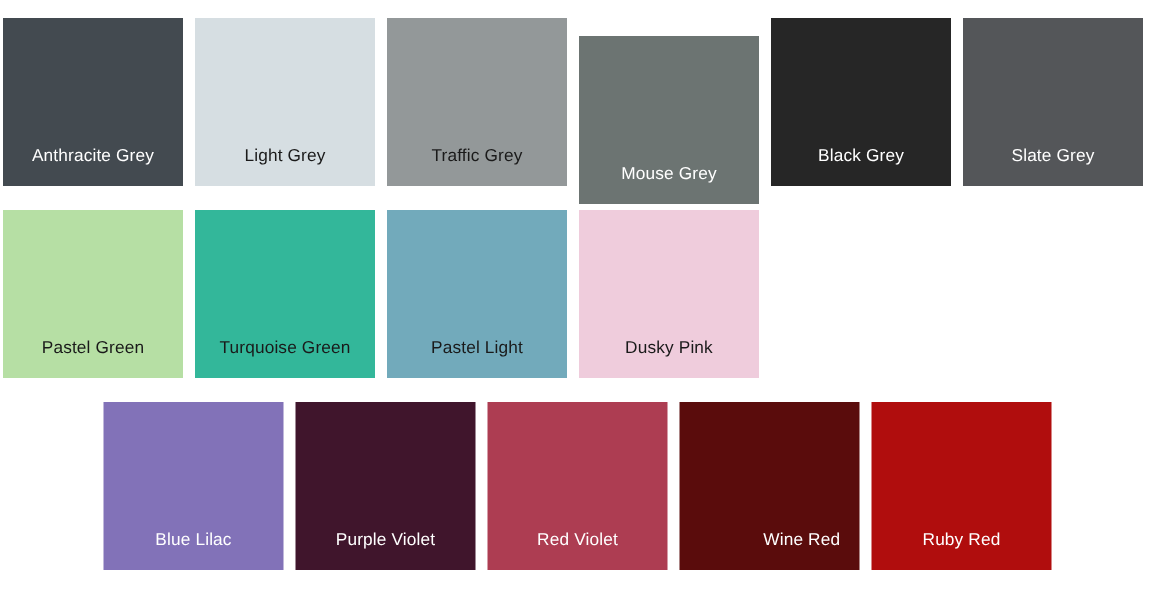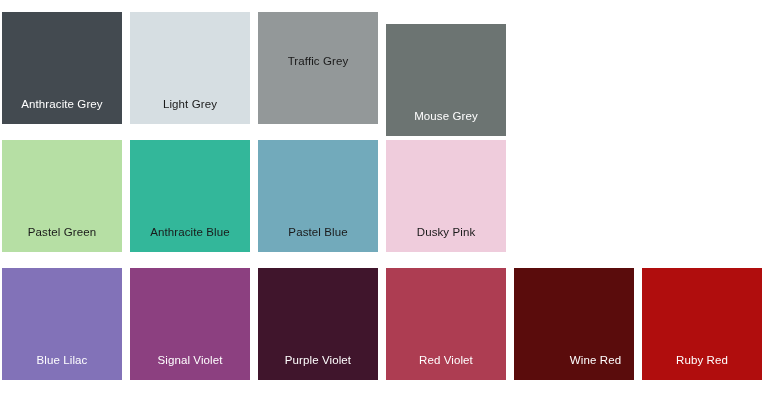--- a/index.html
+++ b/index.html
@@ -23,20 +23,21 @@
   }
 
   .swatch-row {
     display: flex;
     gap: 8px;
     height: 110px;
     margin-bottom: 18px;
   }
   .swatch-row:last-child {
     margin-bottom: 0;
+    justify-content: center;
   }
 
   .swatch {
     width: 120px;
     height: 112px;
     box-sizing: border-box;
     position: relative;
     display: flex;
     align-items: flex-end;
     justify-content: center;
@@ -65,47 +66,50 @@
 <body>
 
 <div id="palette-grid">
     <div class="swatch-row">
       <div class="swatch" style="background-color: rgb(67, 74, 80);">
         <span class="swatch-label on-dark">Anthracite Grey</span>
       </div>
       <div class="swatch" style="background-color: rgb(214, 222, 226);">
         <span class="swatch-label on-light">Light Grey</span>
       </div>
-      <div class="swatch" style="background-color: rgb(147, 152, 153); align-items: center;">
+      <div class="swatch" style="background-color: rgb(147, 152, 153);">
         <span class="swatch-label on-light">Traffic Grey</span>
       </div>
       <div class="swatch" style="background-color: rgb(108, 116, 114); margin-top: 12px;">
         <span class="swatch-label on-dark">Mouse Grey</span>
+      </div>
+      <div class="swatch" style="background-color: rgb(38, 38, 38);">
+        <span class="swatch-label on-dark">Black Grey</span>
+      </div>
+      <div class="swatch" style="background-color: rgb(84, 86, 89);">
+        <span class="swatch-label on-dark">Slate Grey</span>
       </div>
     </div>
     <div class="swatch-row">
       <div class="swatch" style="background-color: rgb(182, 223, 164);">
         <span class="swatch-label on-light">Pastel Green</span>
       </div>
       <div class="swatch" style="background-color: rgb(51, 183, 154);">
-        <span class="swatch-label on-light">Anthracite Blue</span>
+        <span class="swatch-label on-light">Turquoise Green</span>
       </div>
       <div class="swatch" style="background-color: rgb(114, 170, 187);">
-        <span class="swatch-label on-light">Pastel Blue</span>
+        <span class="swatch-label on-light">Pastel Light</span>
       </div>
       <div class="swatch" style="background-color: rgb(239, 204, 220);">
         <span class="swatch-label on-light">Dusky Pink</span>
       </div>
     </div>
     <div class="swatch-row">
       <div class="swatch" style="background-color: rgb(130, 114, 184);">
         <span class="swatch-label on-dark">Blue Lilac</span>
-      </div>
-      <div class="swatch" style="background-color: rgb(140, 64, 128);">
-        <span class="swatch-label on-dark">Signal Violet</span>
       </div>
       <div class="swatch" style="background-color: rgb(64, 21, 44);">
         <span class="swatch-label on-dark">Purple Violet</span>
       </div>
       <div class="swatch" style="background-color: rgb(173, 61, 82);">
         <span class="swatch-label on-dark">Red Violet</span>
       </div>
       <div class="swatch" style="background-color: rgb(90, 12, 12); padding-left: 43px;">
         <span class="swatch-label on-dark">Wine Red</span>
       </div>

